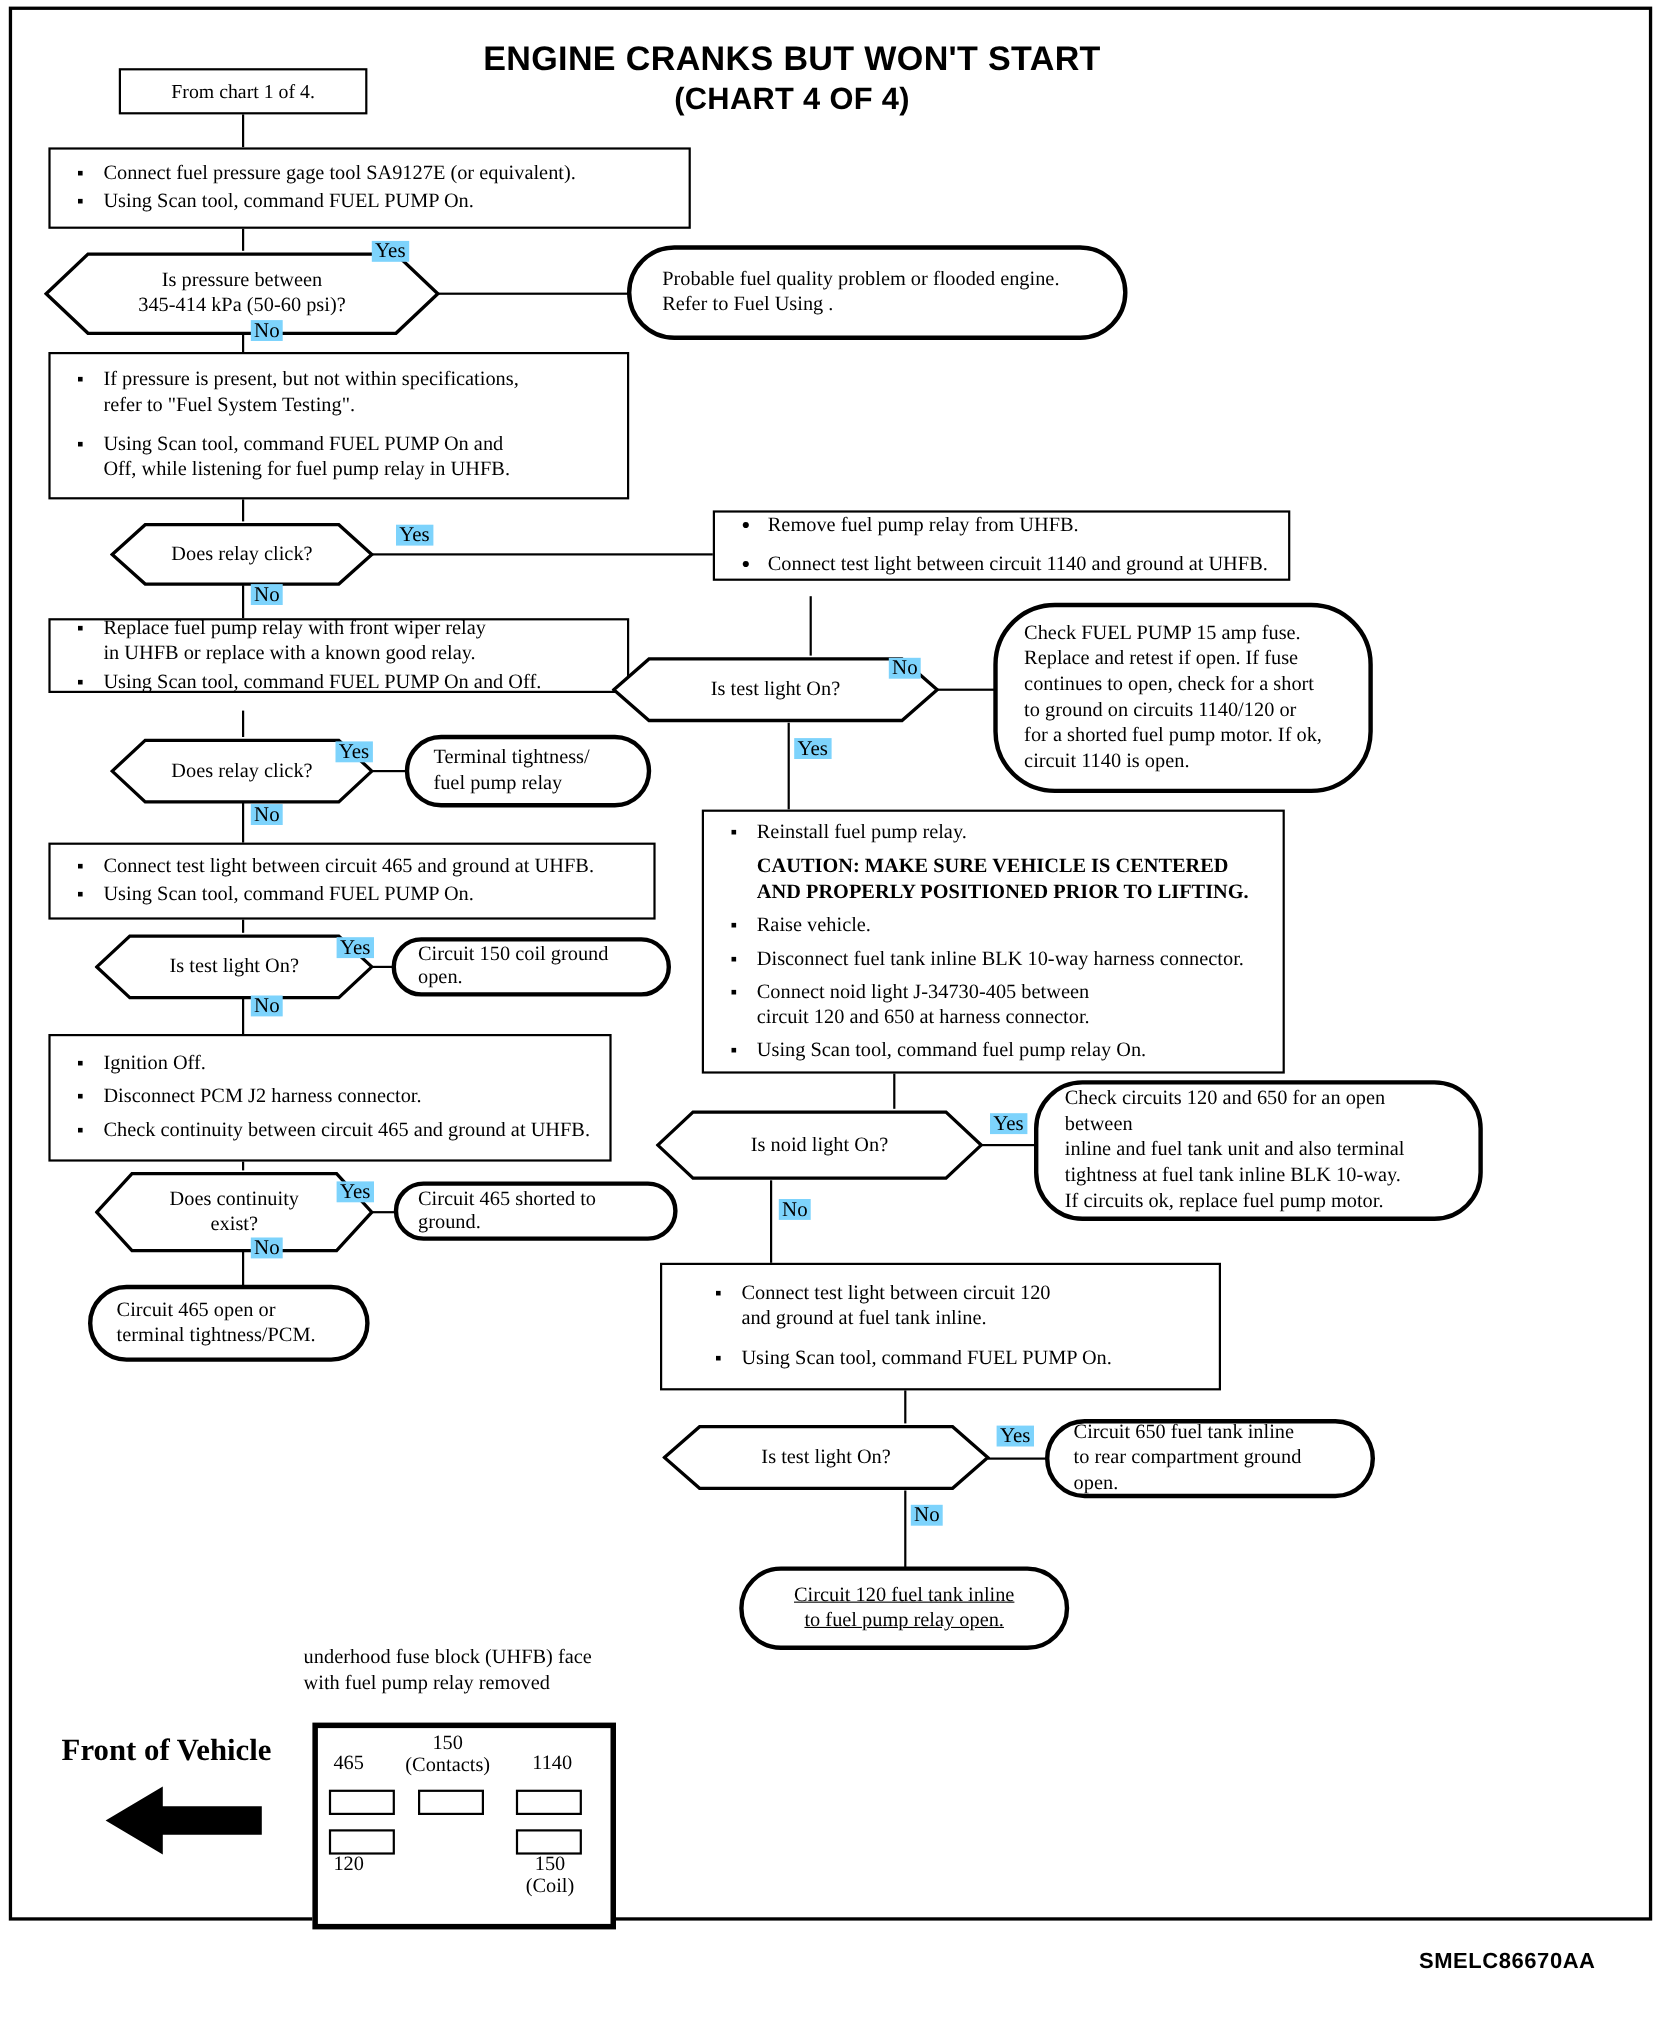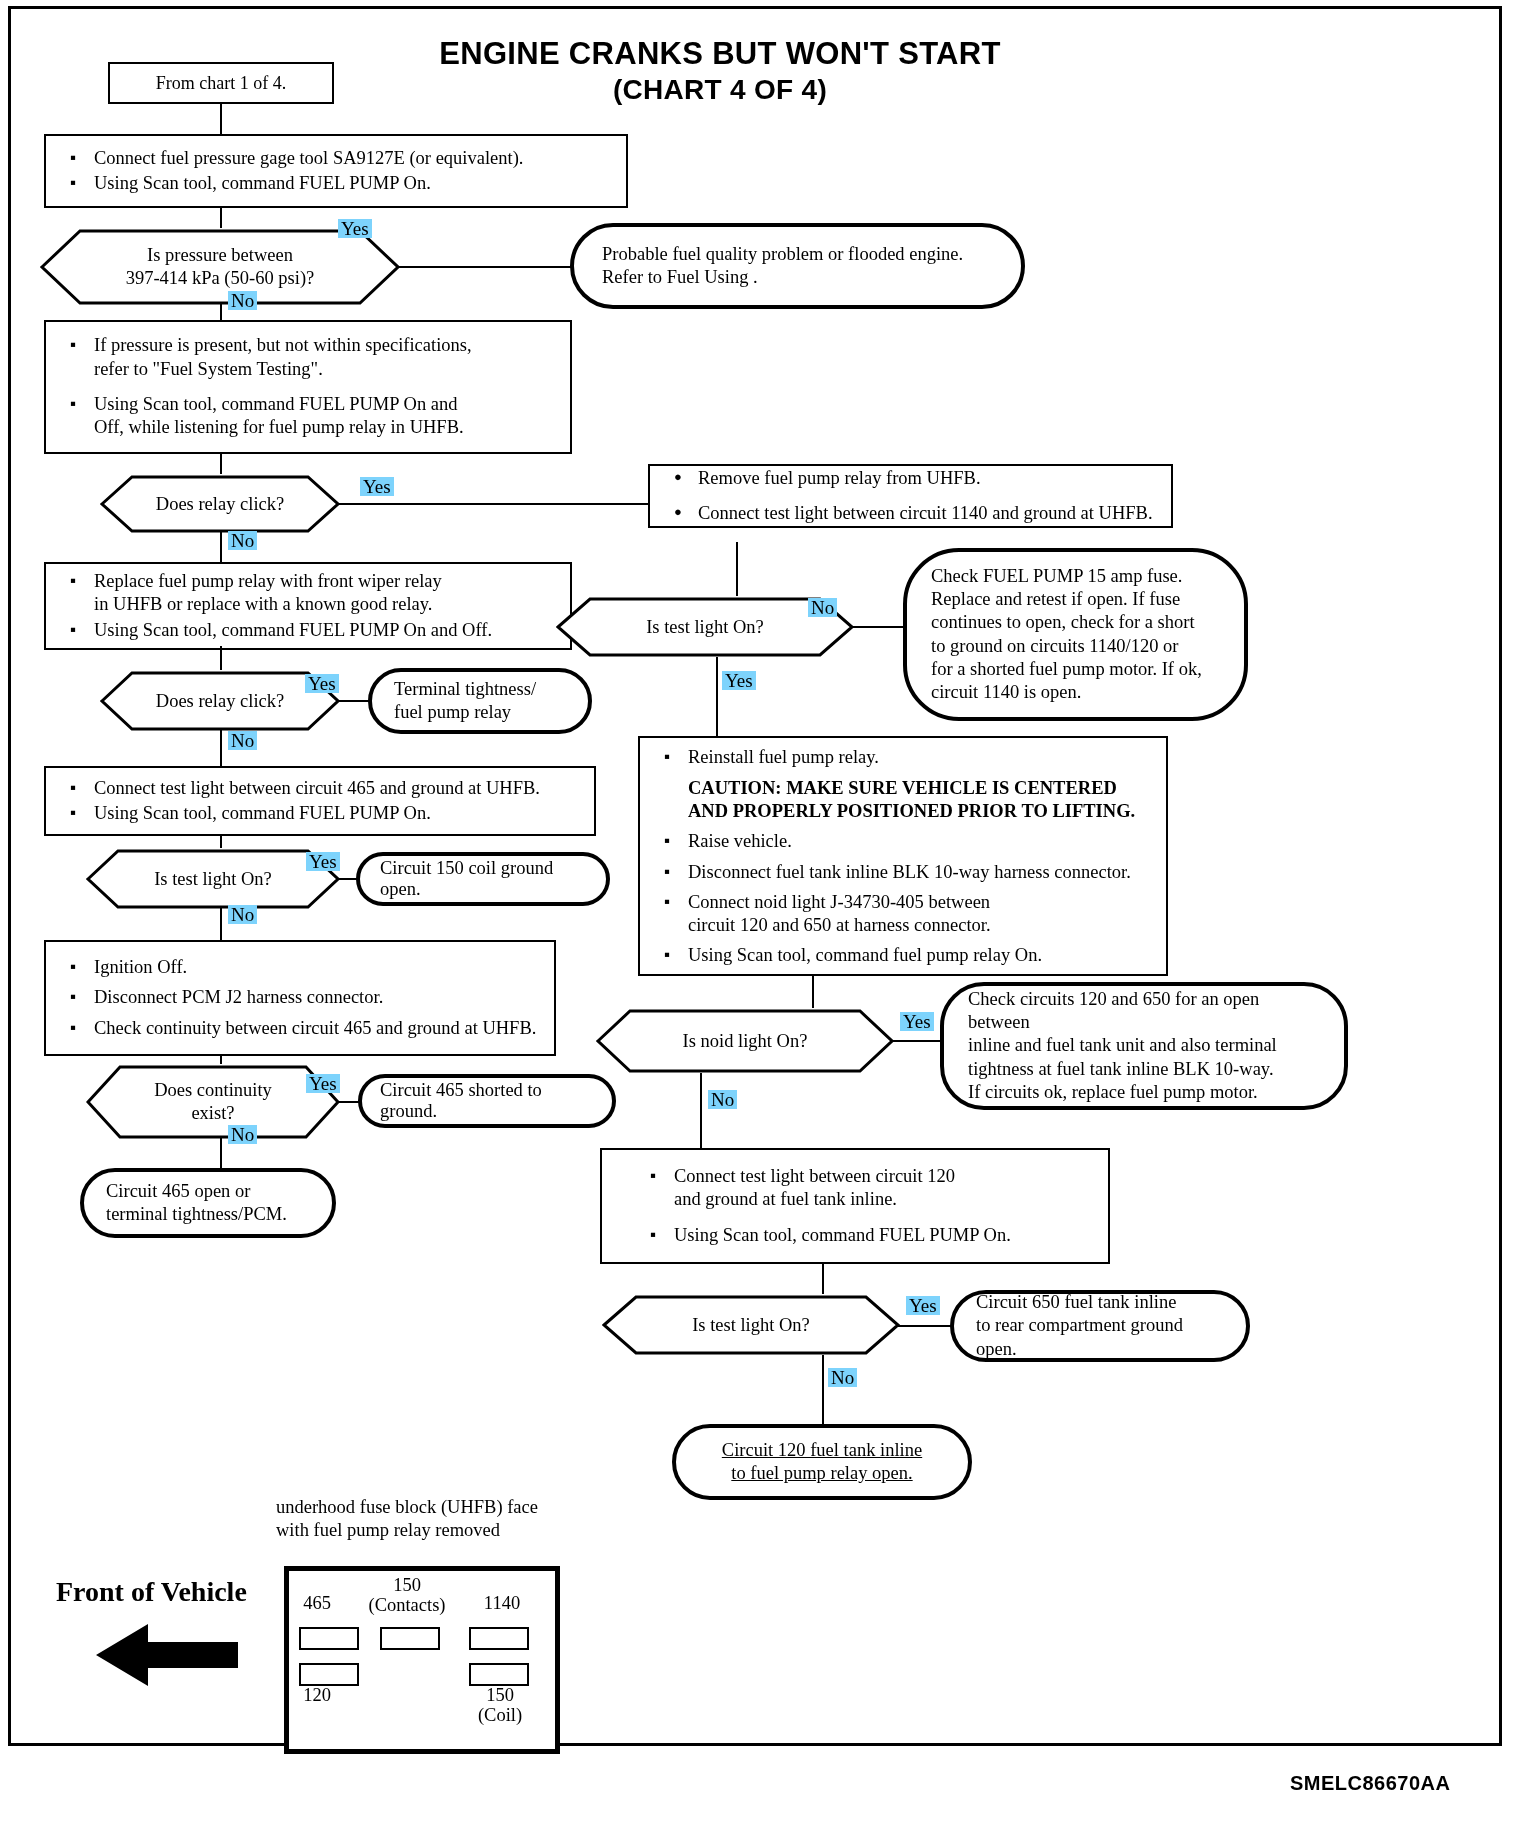--- a/index.html
+++ b/index.html
@@ -82,21 +82,21 @@
   </div>
   <div class="line vl" style="left:220px;top:208px;height:20px;"></div>
 
   <div class="hex" style="left:40px;top:228px;width:360px;height:78px;">
     <svg width="360" height="78" viewBox="0 0 360 78">
         <polygon points="2,39 40,3 320,3 358,39 320,75 40,75" fill="#fff" stroke="#000" stroke-width="3"></polygon>
       </svg>
     <div class="hl" style="font-size:18.5px;">
       <div>
         <div>Is pressure between</div>
-        <div>397-414 kPa (50-60 psi)?</div>
+        <div>345-414 kPa (50-60 psi)?</div>
       </div>
     </div>
   </div>
 
   <div class="line hl2" style="left:398px;top:266px;width:174px;"></div>
   <div class="lab" style="left:338px;top:219px;font-size:19px;">Yes</div>
   <div class="line vl" style="left:220px;top:304px;height:38px;"></div>
   <div class="lab" style="left:228px;top:291px;font-size:19px;">No</div>
 
   <div class="n term" style="left:570px;top:223px;width:455px;height:86px;border-radius:43px;padding:0 28px;font-size:18.5px;">
@@ -126,21 +126,21 @@
       </svg>
     <div class="hl" style="font-size:18.5px;">
       <div>Does relay click?</div>
     </div>
   </div>
   <div class="line hl2" style="left:338px;top:503px;width:312px;"></div>
   <div class="lab" style="left:360px;top:477px;font-size:19px;">Yes</div>
   <div class="line vl" style="left:220px;top:532px;height:32px;"></div>
   <div class="lab" style="left:228px;top:531px;font-size:19px;">No</div>
 
-  <div class="n box pad" style="left:44px;top:562px;width:528px;height:88px;font-size:18.5px;">
+  <div class="n box pad" style="left:44px;top:562px;width:528px;height:68px;font-size:18.5px;">
     <ul class="bl tight">
       <li>
         <span>Replace fuel pump relay with front wiper relay</span><br>
         <span>in UHFB or replace with a known good relay.</span>
       </li>
       <li>Using Scan tool, command FUEL PUMP On and Off.</li>
     </ul>
   </div>
   <div class="line vl" style="left:220px;top:646px;height:24px;"></div>
 

